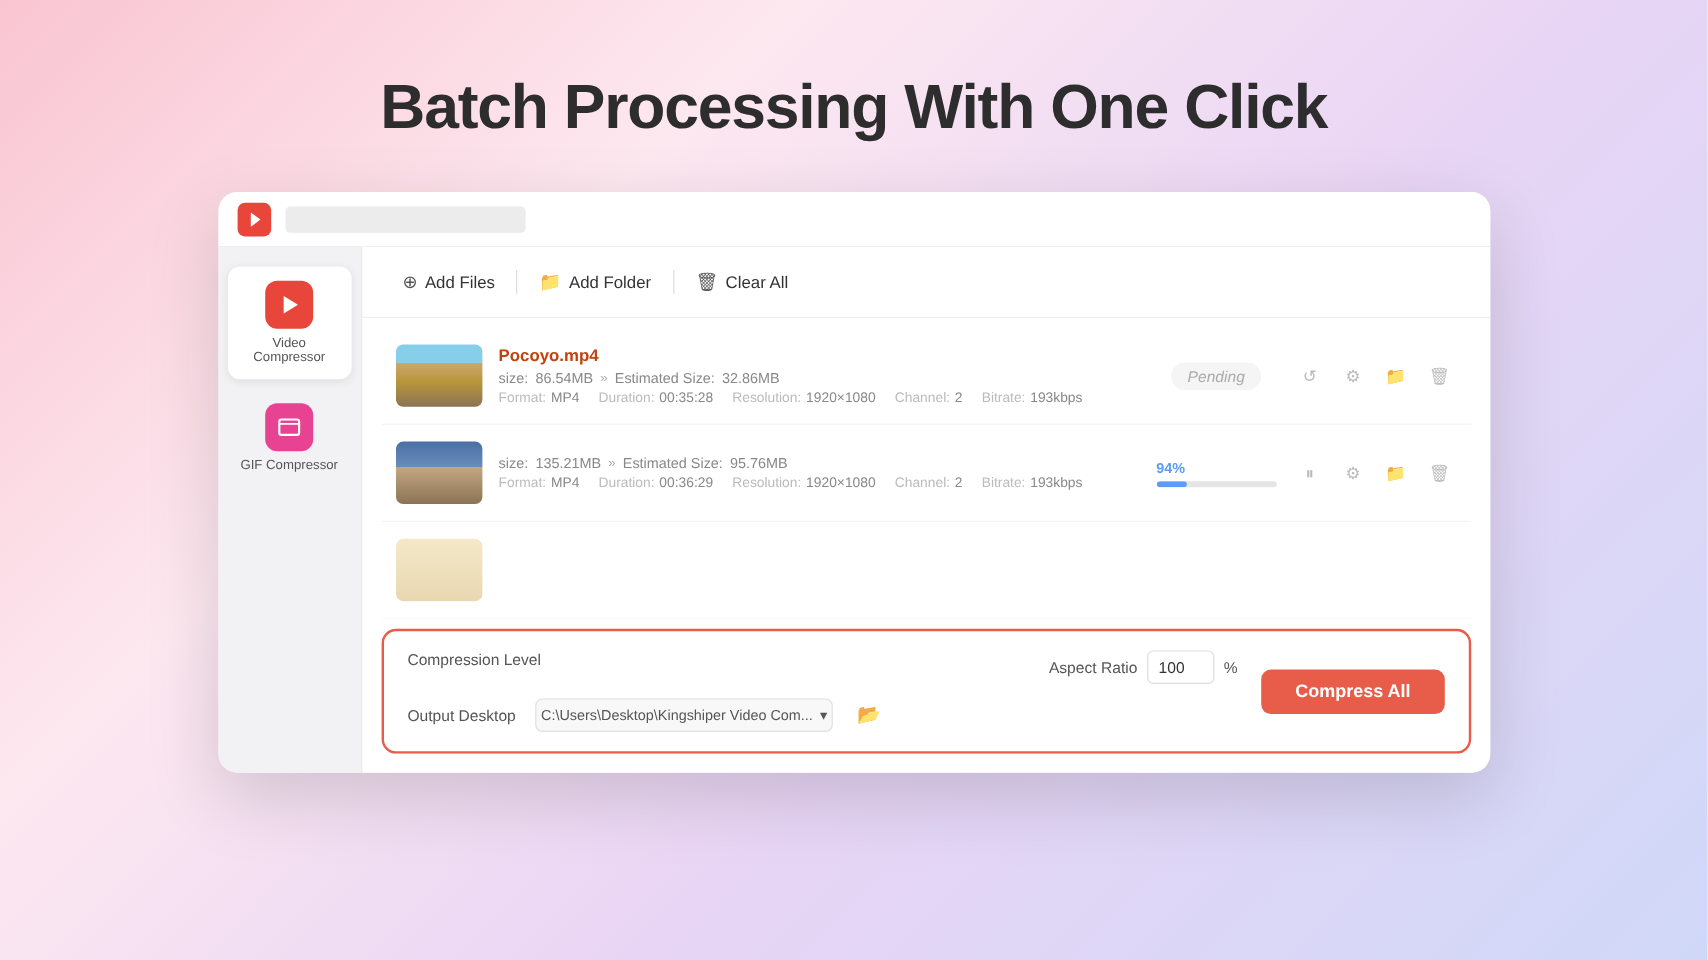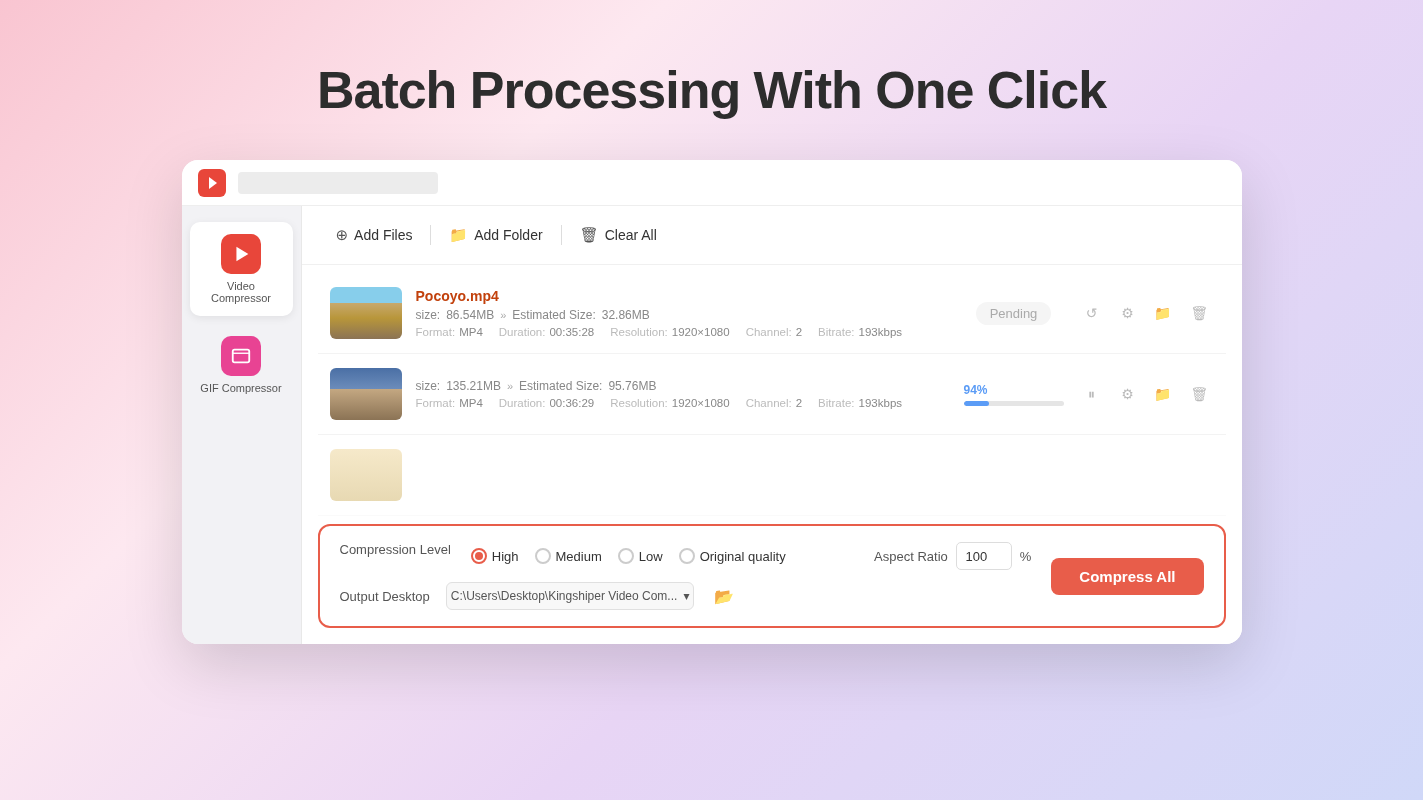--- a/index.html
+++ b/index.html
@@ -213,20 +213,21 @@
       display: flex;
       align-items: center;
       justify-content: center;
     }
     .status-pending {
       font-size: 13px;
       color: #aaa;
       background: #f5f5f5;
       padding: 4px 14px;
       border-radius: 12px;
+      font-style: italic;
     }
     .status-progress {
       display: flex;
       flex-direction: column;
       gap: 4px;
       width: 100px;
     }
     .progress-pct {
       font-size: 12px;
       font-weight: 600;
@@ -551,40 +552,20 @@
           </div>
         </div>
 
       </div>
 
       <div class="bottom-panel">
         <div class="bottom-compress-area">
           <div class="bottom-left">
             <div class="compression-row">
               <span class="section-label">Compression Level</span>
-              <div class="radio-group">
-                <label class="radio-option">
-                  <div class="radio-circle selected">
-                    <div class="radio-inner"></div>
-                  </div>
-                  <span class="radio-label">High</span>
-                </label>
-                <label class="radio-option">
-                  <div class="radio-circle"></div>
-                  <span class="radio-label">Medium</span>
-                </label>
-                <label class="radio-option">
-                  <div class="radio-circle"></div>
-                  <span class="radio-label">Low</span>
-                </label>
-                <label class="radio-option">
-                  <div class="radio-circle"></div>
-                  <span class="radio-label">Original quality</span>
-                </label>
-              </div>
               <div class="aspect-ratio-section">
                 <span class="aspect-ratio-label">Aspect Ratio</span>
                 <input class="aspect-ratio-input" type="number" value="100" style="">
                 <span class="aspect-pct">%</span>
               </div>
             </div>
 
             <div class="output-row">
               <span class="section-label">Output Desktop</span>
               <div class="output-path-select">

